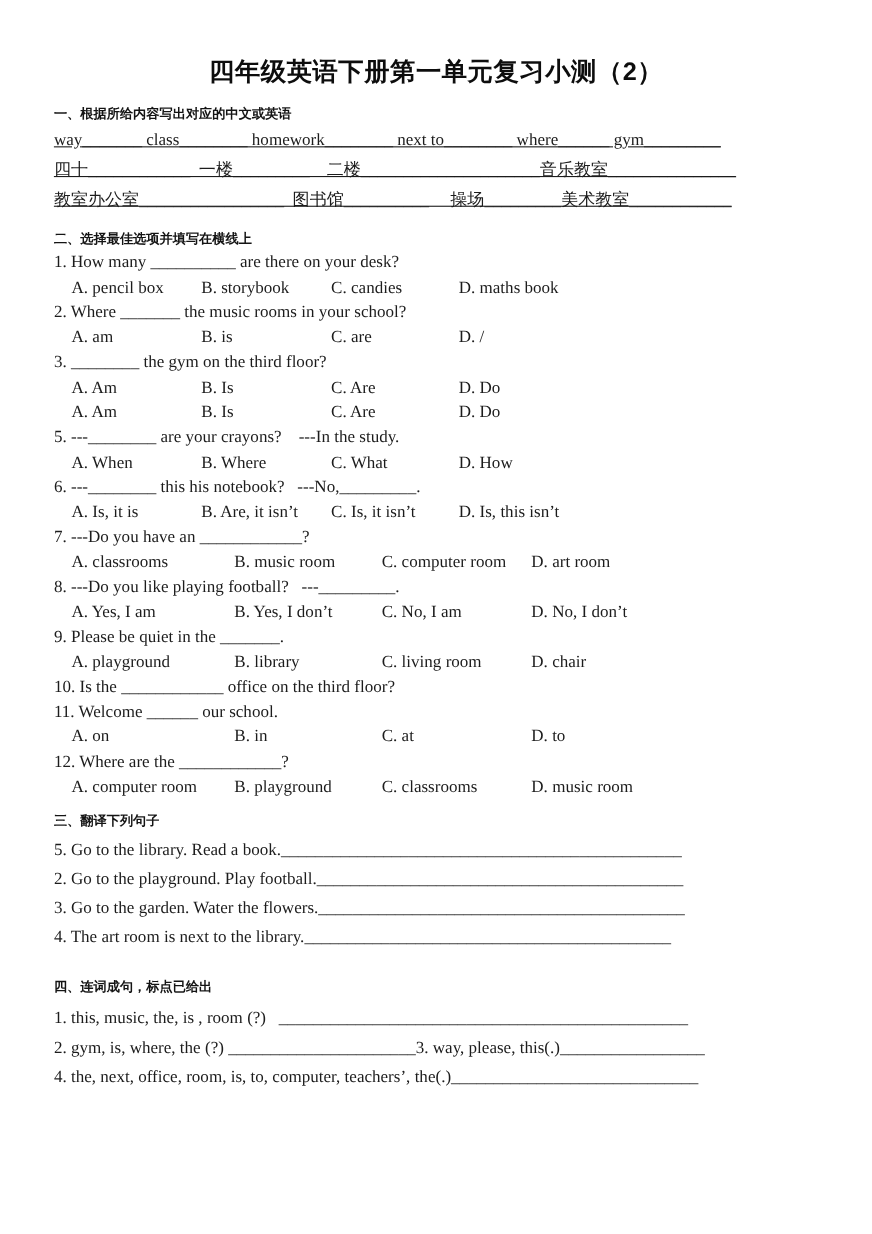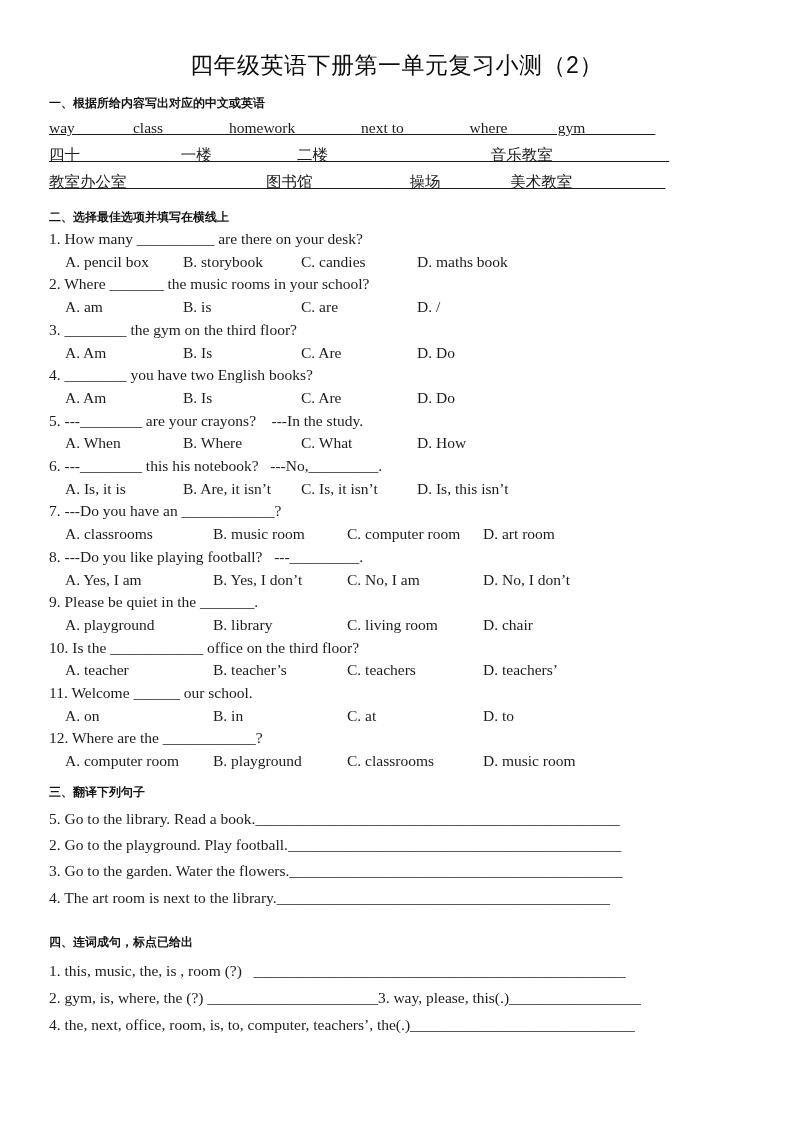--- a/index.html
+++ b/index.html
@@ -12,21 +12,21 @@
     overflow:hidden;
     font-family:"Liberation Serif","DejaVu Serif",serif;
     font-size:15.5px;
     color:#1c1c1c;
   }
   .title{
     width:793px;
     margin:0 0 12px -49px;
     text-align:center;
     font-family:"Liberation Sans","DejaVu Sans",sans-serif;
-    font-weight:normal;
+    font-weight:bold;
     font-size:23px;
     line-height:30px;
     color:#0d0d0d;
     letter-spacing:0.5px;
   }
   .sec-heading{
     font-family:"Liberation Sans","DejaVu Sans",sans-serif;
     font-weight:bold;
     font-size:12px;
     line-height:22px;
@@ -78,21 +78,20 @@
     </div>
 
     <div class="q-line">3. ________ the gym on the third floor?</div>
     <div class="opts opts-n">
       <span>A. Am</span>
       <span>B. Is</span>
       <span>C. Are</span>
       <span>D. Do</span>
     </div>
 
-    <div class="q-line">4. ________ you have two English books?</div>
     <div class="opts opts-n">
       <span>A. Am</span>
       <span>B. Is</span>
       <span>C. Are</span>
       <span>D. Do</span>
     </div>
 
     <div class="q-line">5. ---________ are your crayons?    ---In the study.</div>
     <div class="opts opts-n">
       <span>A. When</span>
@@ -127,26 +126,20 @@
 
     <div class="q-line">9. Please be quiet in the _______.</div>
     <div class="opts opts-w">
       <span>A. playground</span>
       <span>B. library</span>
       <span>C. living room</span>
       <span>D. chair</span>
     </div>
 
     <div class="q-line">10. Is the ____________ office on the third floor?</div>
-    <div class="opts opts-w">
-      <span>A. teacher</span>
-      <span>B. teacher’s</span>
-      <span>C. teachers</span>
-      <span>D. teachers’</span>
-    </div>
 
     <div class="q-line">11. Welcome ______ our school.</div>
     <div class="opts opts-w">
       <span>A. on</span>
       <span>B. in</span>
       <span>C. at</span>
       <span>D. to</span>
     </div>
 
     <div class="q-line">12. Where are the ____________?</div>

